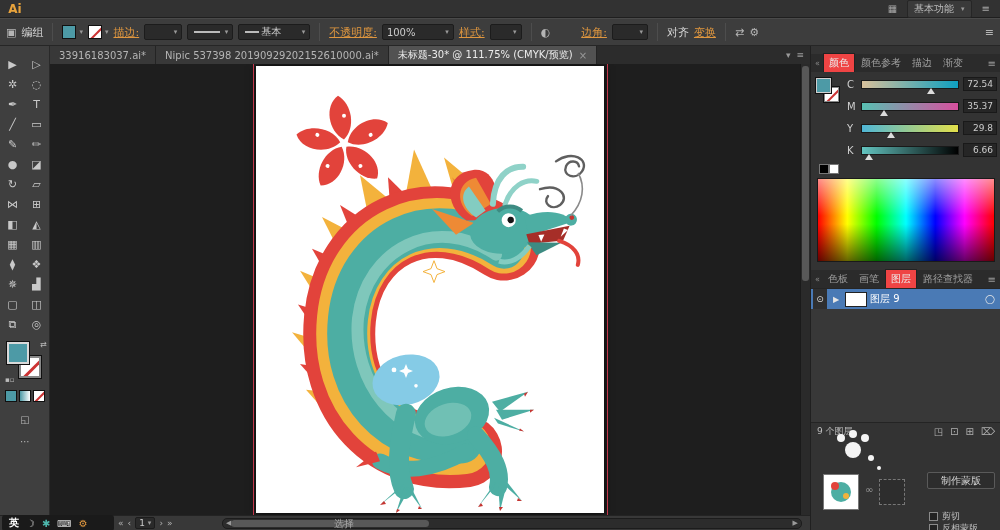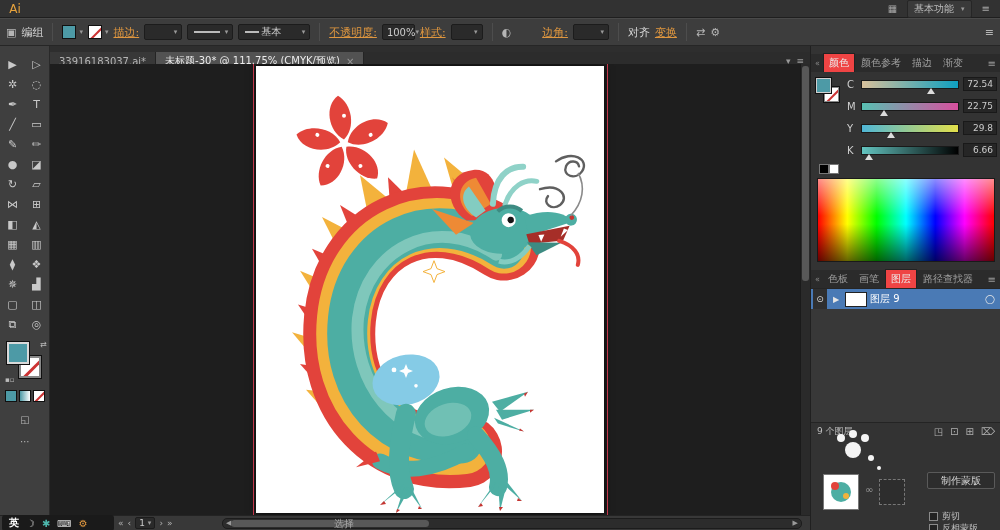--- a/index.html
+++ b/index.html
@@ -4,41 +4,41 @@
 <style>
   *{margin:0;padding:0;box-sizing:border-box;}
   html,body{background:#555;}
   body{font-family:"DejaVu Sans","Liberation Sans",sans-serif;}
   #app{position:relative;width:1000px;height:530px;background:#2e2e2e;overflow:hidden;color:#d8d8d8;font-size:11px;}
   .abs{position:absolute;}
   .row{display:flex;align-items:center;}
 
   
   .menubar{left:0;top:0;width:1000px;height:18px;background:#323232;border-bottom:1px solid #1f1f1f;display:flex;align-items:center;}
-  .ai-logo{width:30px;text-align:center;color:#e8a33c;font-weight:normal;font-size:12px;}
+  .ai-logo{width:30px;text-align:center;color:#e8a33c;font-weight:bold;font-size:12px;}
   .menu-item{padding:0 8px;height:18px;display:flex;align-items:center;color:#d8d8d8;cursor:default;}
   .mb-right{margin-left:auto;gap:10px;padding-right:10px;color:#bbb;}
   .mb-ic{font-size:10px;color:#a8a8a8;}
   .ws{gap:4px;border:1px solid #262626;background:#3a3a3a;padding:1px 6px;border-radius:2px;font-size:10px;}
   .chev{font-size:7px;color:#9a9a9a;margin-left:3px;}
 
   
   .controlbar{left:0;top:18px;width:1000px;height:28px;background:#3d3d3d;border-top:1px solid #4a4a4a;border-bottom:1px solid #262626;display:flex;align-items:center;padding:0 6px;gap:5px;font-size:11px;}
   .box{background:#2a2a2a;border:1px solid #1c1c1c;border-radius:2px;height:16px;display:flex;align-items:center;padding:0 4px;color:#ccc;font-size:10px;}
   .link{color:#e0973f;text-decoration:underline;font-size:11px;}
   .sep{width:1px;height:18px;background:#4d4d4d;margin:0 4px;}
   .sw{width:14px;height:14px;border:1px solid #111;}
   .sw-fill{background:#4d9aa6;}
   .sw-stroke{background:#fff;position:relative;overflow:hidden;}
   .sw-stroke:before{content:"";position:absolute;left:-2px;top:5px;width:22px;height:2px;background:#c33;transform:rotate(-45deg);}
   .profile-line{width:26px;height:2px;background:#bbb;margin:0 2px;}
   .cbar-ic{color:#b5b5b5;font-size:11px;}
 
   
-  .tabbar{left:50px;top:52px;width:760px;height:18px;background:#2c2c2c;display:flex;align-items:flex-end;}
+  .tabbar{left:50px;top:46px;width:760px;height:18px;background:#2c2c2c;display:flex;align-items:flex-end;}
   .dtab{height:18px;display:flex;align-items:center;padding:0 9px;background:#383838;border-right:1px solid #242424;color:#b5b5b5;font-size:10px;white-space:nowrap;}
   .dtab.active{background:#525252;color:#ececec;}
   .dtab .close{margin-left:6px;color:#999;font-size:10px;}
   .tab-ctrl{margin-left:auto;display:flex;gap:6px;padding:0 6px;color:#9a9a9a;font-size:9px;align-items:center;height:18px;}
 
   
   .toolbar{left:0;top:46px;width:50px;height:469px;background:#3f3f3f;border-right:1px solid #292929;}
   .tools{position:absolute;left:1px;top:8px;display:grid;grid-template-columns:24px 24px;}
   .tool{width:23px;height:20px;display:flex;align-items:center;justify-content:center;color:#c9c9c9;font-size:11px;}
   .fsbox{position:absolute;left:7px;top:296px;width:38px;height:40px;}
@@ -156,21 +156,21 @@
         <i class="profile-line"></i>
         <span class="chev" style="margin-left:auto">▾</span>
       </span>
     <span class="box" style="width:72px">
         <i class="profile-line" style="width:14px"></i>
         <span>基本</span>
         <span class="chev" style="margin-left:auto">▾</span>
       </span>
     <span class="sep"></span>
     <span class="link">不透明度:</span>
-    <span class="box" style="width:33px">
+    <span class="box" style="width:72px">
         <span>100%</span>
         <span class="chev" style="margin-left:auto">▾</span>
       </span>
     <span class="link">样式:</span>
     <span class="box" style="width:32px">
         <span class="chev" style="margin-left:auto">▾</span>
       </span>
     <span class="sep"></span>
     <span class="cbar-ic">◐</span>
     <span class="link" style="margin-left:26px">边角:</span>
@@ -182,20 +182,23 @@
     <span class="link">变换</span>
     <span class="sep"></span>
     <span class="cbar-ic">⇄</span>
     <span class="cbar-ic">⚙</span>
     <span class="cbar-ic" style="margin-left:auto">≡</span>
   </div>
 
   <div class="tabbar abs">
     <div class="dtab">
         <span>33916183037.ai*</span>
+      </div>
+    <div class="dtab">
+        <span>Nipic 537398 20190929202152610000.ai*</span>
       </div>
     <div class="dtab active">
         <span>未标题-30* @ 111.75% (CMYK/预览)</span>
         <span class="close">×</span>
       </div>
     <div class="tab-ctrl">
       <span>▾</span>
       <span>≡</span>
     </div>
   </div>
@@ -398,21 +401,21 @@
       <div class="track track-c">
           <div class="ptr" style="left:72%"></div>
         </div>
       <div class="val">72.54</div>
     </div>
     <div class="slider" style="top:52px">
       <span class="ch">M</span>
       <div class="track track-m">
           <div class="ptr" style="left:23%"></div>
         </div>
-      <div class="val">22.75</div>
+      <div class="val">35.37</div>
     </div>
     <div class="slider" style="top:74px">
       <span class="ch">Y</span>
       <div class="track track-y">
           <div class="ptr" style="left:30%"></div>
         </div>
       <div class="val">29.8</div>
     </div>
     <div class="slider" style="top:96px">
       <span class="ch">K</span>

